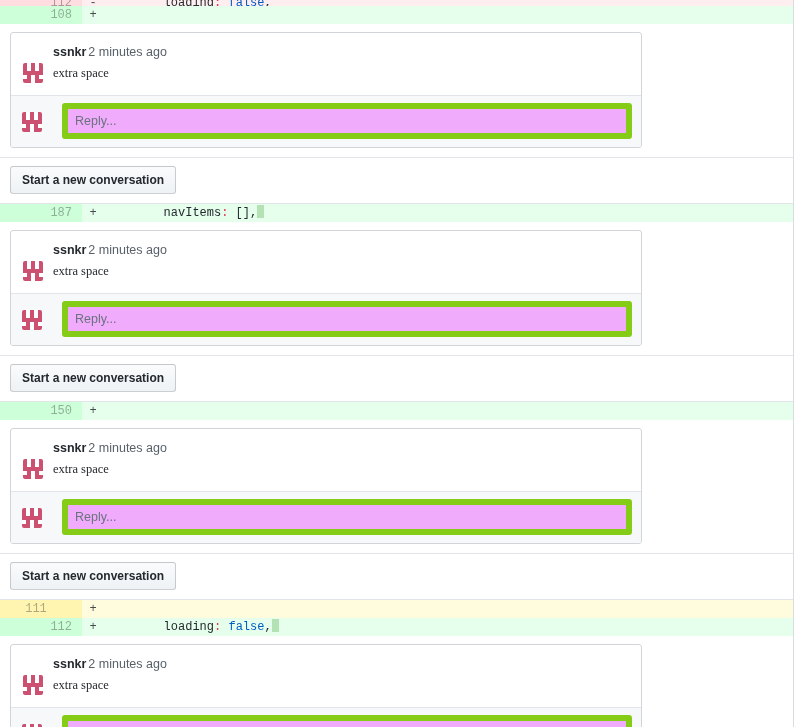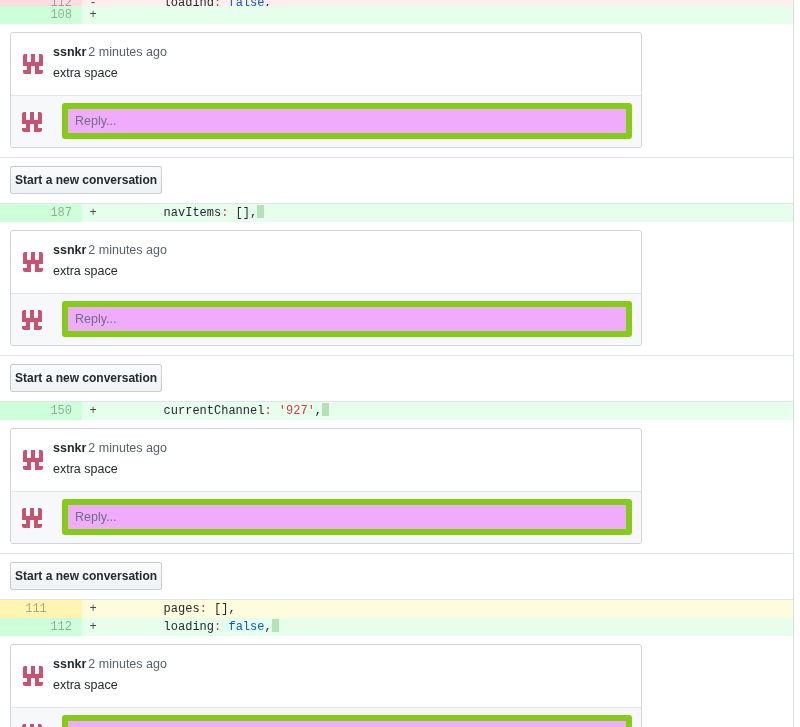--- a/index.html
+++ b/index.html
@@ -82,21 +82,21 @@
   .comment-box {
     width: 632px;
     border: 1px solid #d1d5da;
     border-radius: 3px;
     background: #ffffff;
     overflow: hidden;
   }
   .comment-body {
     padding: 10px 12px 12px 12px;
     display: flex;
-    align-items: center;
+    align-items: flex-end;
   }
   .avatar {
     width: 20px;
     height: 20px;
     flex: 0 0 20px;
     margin-right: 10px;
     margin-top: 1px;
     border-radius: 2px;
     background: #ffffff;
     display: block;
@@ -111,20 +111,21 @@
   .comment-author {
     font-weight: bold;
     color: #24292e;
   }
   .comment-time { color: #586069; margin-left: 2px; }
   .comment-content {
     font-size: 12.5px;
     line-height: 19px;
     color: #24292e;
     margin-top: 3px;
+    font-family: Liberation Serif, serif;
   }
   .reply-row {
     border-top: 1px solid #e1e4e8;
     background: #f6f8fa;
     padding: 7px 9px 8px 11px;
     display: flex;
     align-items: center;
   }
   .reply-input {
     flex: 1 1 auto;
@@ -151,21 +152,21 @@
   .btn-newconv {
     display: inline-block;
     font-family: "Liberation Sans", sans-serif;
     font-size: 12px;
     font-weight: bold;
     color: #24292e;
     background-image: linear-gradient(-180deg, #fafbfc 0%, #eff3f6 90%);
     background-color: #eff3f6;
     border: 1px solid rgba(27,31,35,0.2);
     border-radius: 3px;
-    padding: 6px 4px;
+    padding: 6px 11px;
     line-height: 14px;
     cursor: pointer;
   }
   .edge {
     position: absolute;
     top: 0;
     left: 793px;
     width: 1px;
     height: 727px;
     background: #d8dde2;
@@ -295,21 +296,20 @@
               <rect x="16" y="16" width="4" height="4" fill="#cc5070"></rect>
             </svg>
             <input class="reply-input" type="text" placeholder="Reply..." value="" style="">
           </div>
         </div>
       </div>
       <div class="newconv-wrap"><button class="btn-newconv">Start a new conversation</button></div>
       <div class="diff-row addition">
         <div class="ln">150</div>
         <div class="marker">+</div>
-        <div class="code"><span class="tok-key">        currentChannel</span><span class="tok-punct">:</span><span class="tok-str"> '927'</span><span class="tok-key">,</span><span class="ws-marker"></span></div>
       </div>
       <div class="thread-wrap">
         <div class="comment-box">
           <div class="comment-body">
             <svg class="avatar avatar-lg" width="20" height="20" viewBox="0 0 20 20">
               <rect width="20" height="20" fill="#ffffff"></rect>
               <rect x="0" y="0" width="4" height="4" fill="#cc5070"></rect>
               <rect x="8" y="0" width="4" height="4" fill="#cc5070"></rect>
               <rect x="16" y="0" width="4" height="4" fill="#cc5070"></rect>
               <rect x="0" y="4" width="4" height="4" fill="#cc5070"></rect>
@@ -354,21 +354,20 @@
               <rect x="16" y="16" width="4" height="4" fill="#cc5070"></rect>
             </svg>
             <input class="reply-input" type="text" placeholder="Reply..." value="" style="">
           </div>
         </div>
       </div>
       <div class="newconv-wrap"><button class="btn-newconv">Start a new conversation</button></div>
       <div class="diff-row highlight">
         <div class="ln">111</div>
         <div class="marker">+</div>
-        <div class="code"><span class="tok-key">        pages</span><span class="tok-punct">:</span><span class="tok-key"> []</span><span class="tok-key">,</span></div>
       </div>
       <div class="diff-row addition">
         <div class="ln">112</div>
         <div class="marker">+</div>
         <div class="code"><span class="tok-key">        loading</span><span class="tok-punct">:</span><span class="tok-const"> false</span><span class="tok-key">,</span><span class="ws-marker"></span></div>
       </div>
       <div class="thread-wrap">
         <div class="comment-box">
           <div class="comment-body">
             <svg class="avatar avatar-lg" width="20" height="20" viewBox="0 0 20 20">

